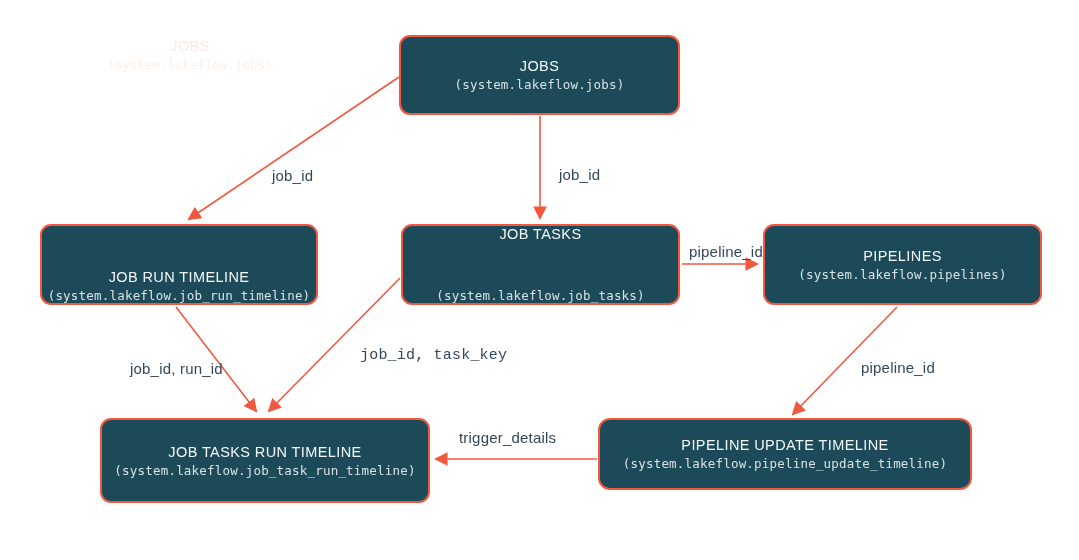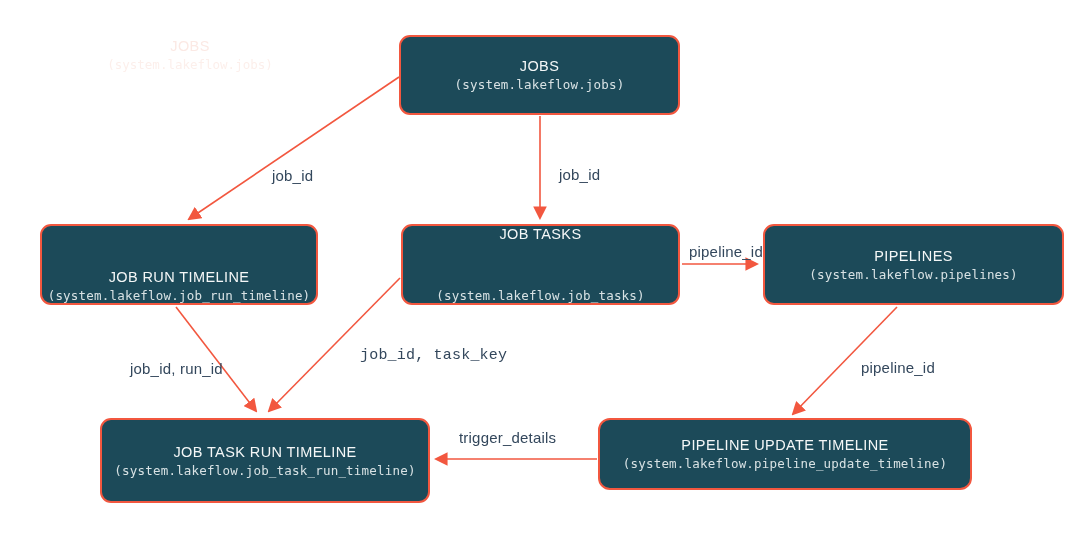--- a/index.html
+++ b/index.html
@@ -30,21 +30,21 @@
   .node .subtitle{
     color:#D8E2E4;
     font-family:"DejaVu Sans Mono", monospace;
     font-size:12.5px;
     letter-spacing:.2px;
   }
 
   #node-jobs                    {left:399px;top:19px; width:281px;height:80px;}
   #node-job-run-timeline        {left:40px; top:208px;width:278px;height:81px;justify-content:flex-end;}
   #node-job-tasks               {left:401px;top:208px;width:279px;height:81px;justify-content:space-between;}
-  #node-pipelines               {left:763px;top:208px;width:301px;height:81px;}
+  #node-pipelines               {left:763px;top:208px;width:279px;height:81px;}
   #node-job-task-run-timeline   {left:100px;top:402px;width:330px;height:85px;}
   #node-pipeline-update-timeline{left:598px;top:402px;width:374px;height:72px;border-radius:12px;}
 
   
   .ghost{
     position:absolute;left:100px;top:22px;width:180px;
     display:flex;flex-direction:column;align-items:center;gap:3px;
     text-align:center;pointer-events:none;
   }
   .ghost .title{color:#FBE9E4;font-size:14.5px;letter-spacing:.4px;}
@@ -108,21 +108,21 @@
     <span class="title">JOB TASKS</span>
     <span class="subtitle">(system.lakeflow.job_tasks)</span>
   </div>
 
   <div class="node" id="node-pipelines">
     <span class="title">PIPELINES</span>
     <span class="subtitle">(system.lakeflow.pipelines)</span>
   </div>
 
   <div class="node" id="node-job-task-run-timeline">
-    <span class="title">JOB TASK RUN TIMELINE</span>
+    <span class="title">JOB TASKS RUN TIMELINE</span>
     <span class="subtitle">(system.lakeflow.job_task_run_timeline)</span>
   </div>
 
   <div class="node" id="node-pipeline-update-timeline">
     <span class="title">PIPELINE UPDATE TIMELINE</span>
     <span class="subtitle">(system.lakeflow.pipeline_update_timeline)</span>
   </div>
 
   <span class="edge-label" id="lbl-e0">job_id</span>
   <span class="edge-label" id="lbl-e1">job_id</span>

